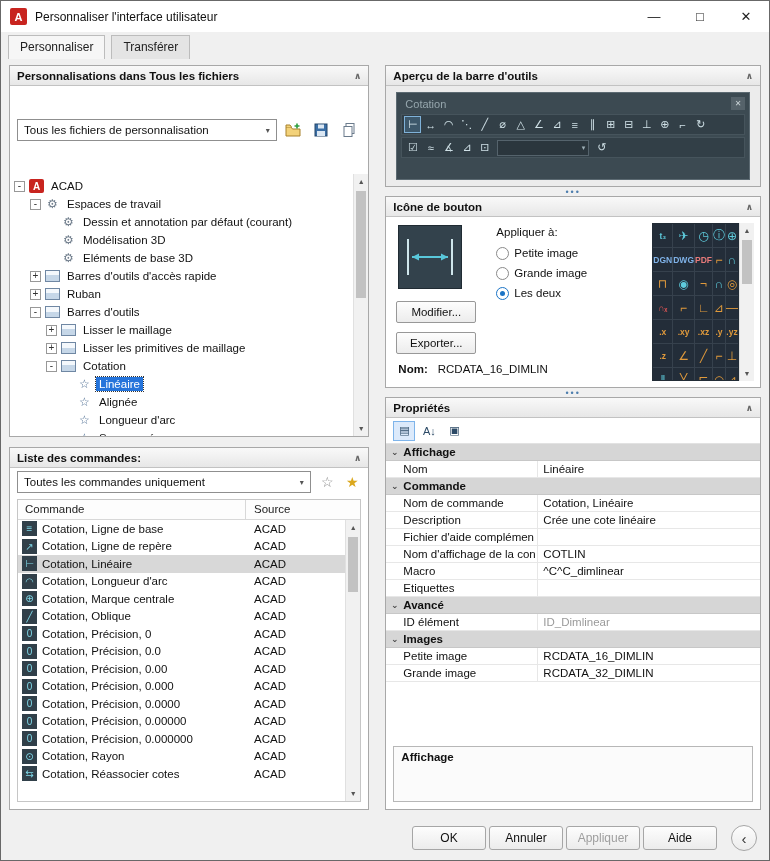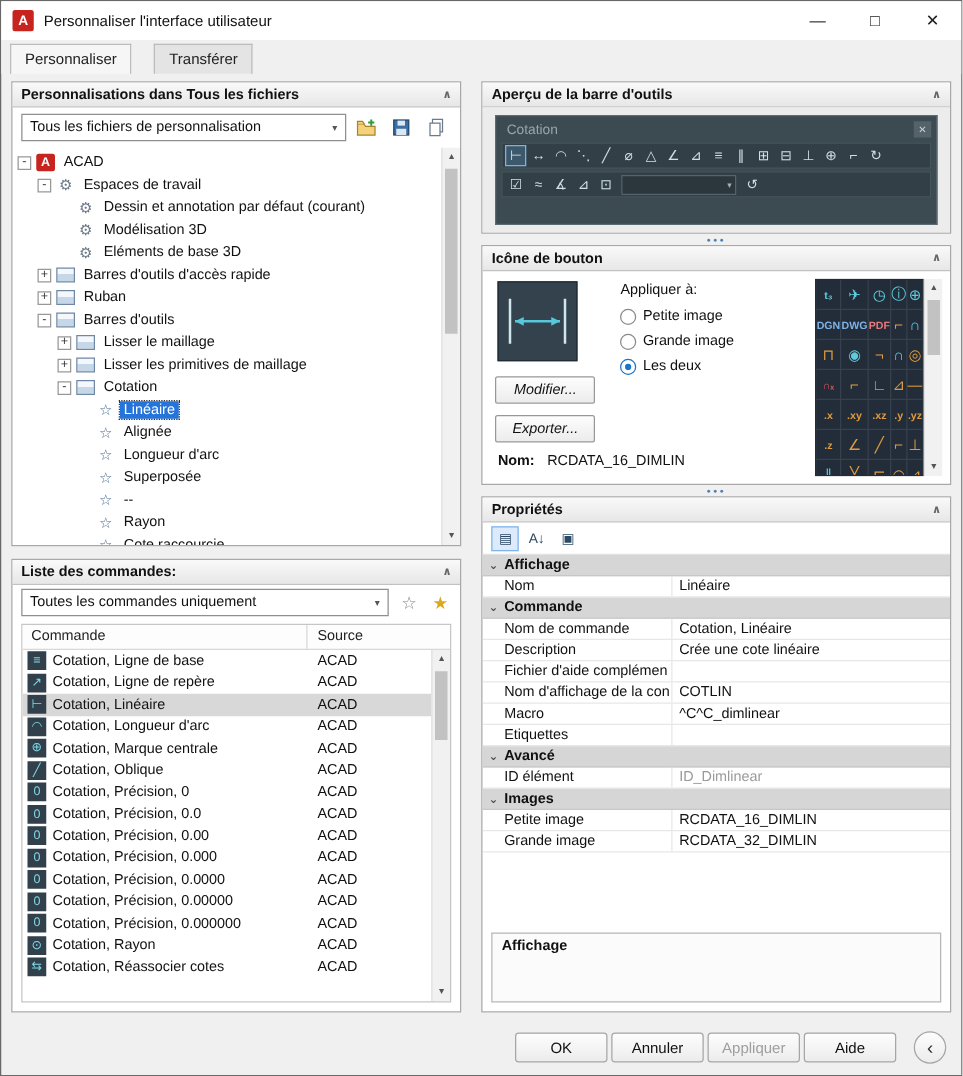--- a/index.html
+++ b/index.html
@@ -5,27 +5,27 @@
 *{box-sizing:border-box;margin:0;padding:0;}
 html,body{width:770px;height:861px;}
 body{font-family:"Liberation Sans","DejaVu Sans",sans-serif;font-size:12px;color:#111;background:#f0f0f0;overflow:hidden;}
 .window{width:770px;height:861px;border:1px solid #686868;display:flex;flex-direction:column;background:#f0f0f0;}
 .titlebar{flex:0 0 31px;background:#fff;display:flex;align-items:center;padding-left:9px;}
 .app-icon{width:17px;height:17px;background:#c8241f;color:#fff;font-weight:bold;font-size:11px;display:flex;align-items:center;justify-content:center;margin-right:8px;border-radius:2px;}
 .title-text{font-size:12px;}
 .win-controls{margin-left:auto;display:flex;height:100%;}
 .win-btn{width:46px;display:flex;align-items:center;justify-content:center;font-size:13px;color:#222;}
 .tabstrip{flex:0 0 27px;display:flex;align-items:flex-end;padding-left:7px;background:#f0f0f0;}
-.tab{padding:4px 11px 5px;border:1px solid #bcbcbc;border-bottom:none;background:#e4e4e4;font-size:12px;margin-right:18px;color:#222;}
+.tab{padding:4px 11px 5px;border:1px solid #bcbcbc;border-bottom:none;background:#e4e4e4;font-size:12px;margin-right:6px;color:#222;}
 .tab.active{background:#f6f6f6;}
 .content{flex:1;display:flex;gap:16px;padding:6px 8px;overflow:hidden;}
 .col-left{width:378px;display:flex;flex-direction:column;gap:10px;}
 .col-right{flex:1;display:flex;flex-direction:column;}
 .panel{border:1px solid #a8a8a8;background:#fff;display:flex;flex-direction:column;overflow:hidden;}
-.panel.cust{height:372px;}
+.panel.cust{height:372px;gap:28px;}
 .panel.cmds{flex:1;}
 .panel.preview{height:122px;}
 .panel.bicon{height:192px;}
 .panel.props{flex:1;}
 .panel-header{flex:0 0 20px;background:linear-gradient(#f9f9f9,#e7e7e7);border-bottom:1px solid #c2c2c2;display:flex;align-items:center;padding:0 7px;font-weight:bold;font-size:11.5px;}
 .ph-chevron{margin-left:auto;color:#666;font-size:9px;}
 .dots-handle{height:9px;display:flex;align-items:center;justify-content:center;color:#4f7fae;font-size:9px;letter-spacing:2px;}
 
 .cust-toolbar{display:flex;align-items:center;gap:4px;padding:5px 7px;}
 .combo{flex:1;height:22px;border:1px solid #8f8f8f;display:flex;align-items:center;padding-left:6px;font-size:11.5px;background:#fff;overflow:hidden;white-space:nowrap;}
@@ -76,21 +76,21 @@
 .dt-row{display:flex;align-items:center;gap:1px;background:#323f47;border:1px solid #46545c;padding:1px 2px;}
 .pvwrap{display:flex;gap:1px;}
 .pv-icon{width:17px;height:17px;display:flex;align-items:center;justify-content:center;color:#cfe0e6;font-size:11px;flex:0 0 auto;}
 .pv-icon.sel{border:1px solid #7fb2d9;background:#3d586b;}
 .pv-combo{width:92px;height:16px;background:#2b363d;border:1px solid #55636c;display:flex;align-items:center;margin:0 3px;}
 .pv-combo .arrow{margin-left:auto;color:#9fb0b8;font-size:7px;padding-right:3px;}
 
 .icon-body{flex:1;display:flex;gap:8px;padding:6px 6px 6px 10px;overflow:hidden;}
 .ib-left{width:248px;display:flex;flex-direction:column;}
 .ib-left-top{flex:1;display:flex;}
-.ib-stack{width:100px;display:flex;flex-direction:column;font-style:italic;}
+.ib-stack{width:100px;display:flex;flex-direction:column;}
 .img-preview{width:64px;height:64px;background:#33424c;border:1px solid #202b33;margin:2px 0 12px 2px;display:flex;align-items:center;justify-content:center;}
 .btn{height:22px;border:1px solid #989898;background:linear-gradient(#fdfdfd,#ececec);font-size:11.5px;display:flex;align-items:center;justify-content:center;border-radius:2px;color:#111;}
 .modify-btn{width:80px;margin-bottom:9px;}
 .export-btn{width:80px;}
 .ib-mid{flex:1;padding-top:3px;}
 .apply-label{font-size:11.5px;margin-bottom:5px;}
 .radio-row{display:flex;align-items:center;gap:5px;height:20px;}
 .radio{width:13px;height:13px;border:1px solid #8a8a8a;border-radius:50%;background:#fff;position:relative;flex:0 0 auto;}
 .radio.on{border-color:#1b74c6;}
 .radio.on::after{content:"";position:absolute;inset:3px;background:#1b74c6;border-radius:50%;}

